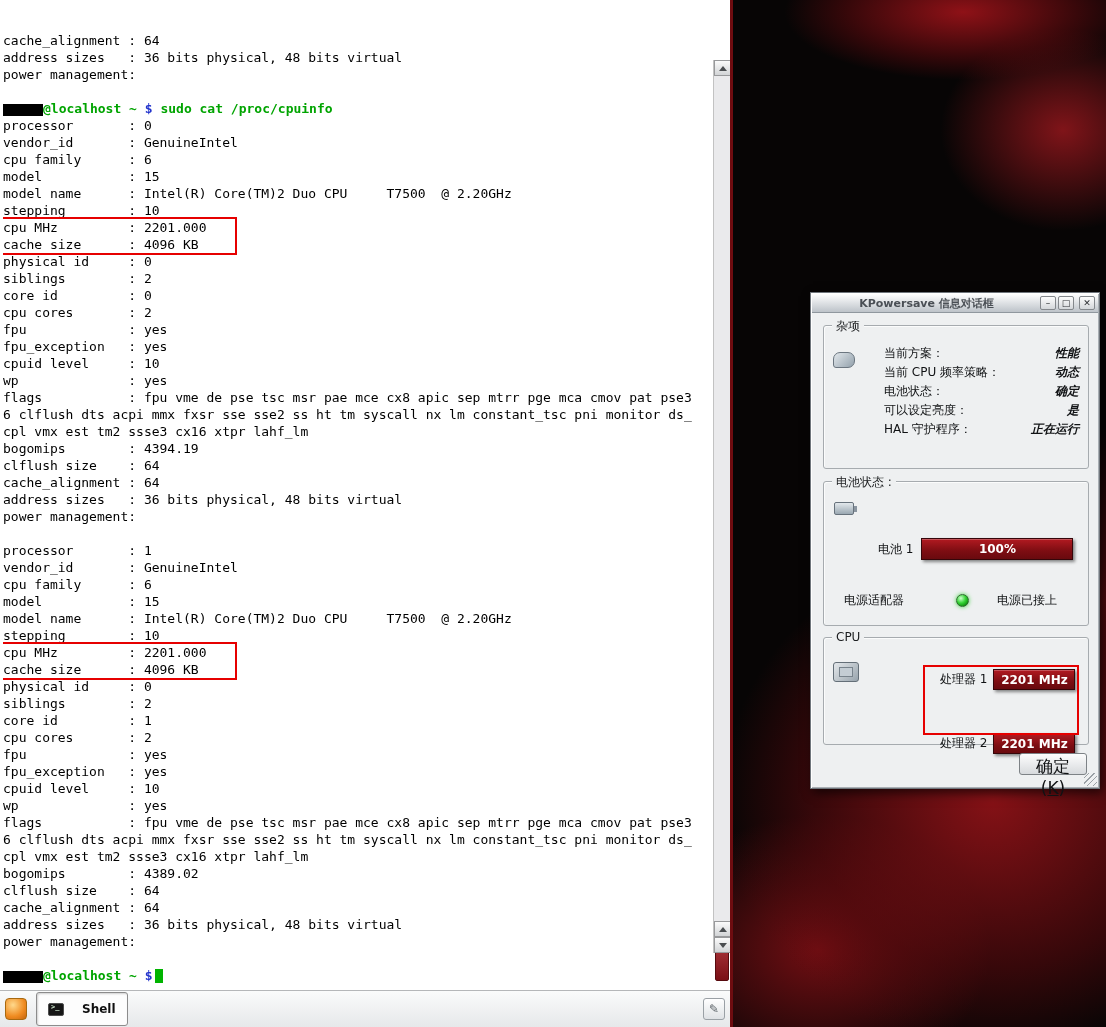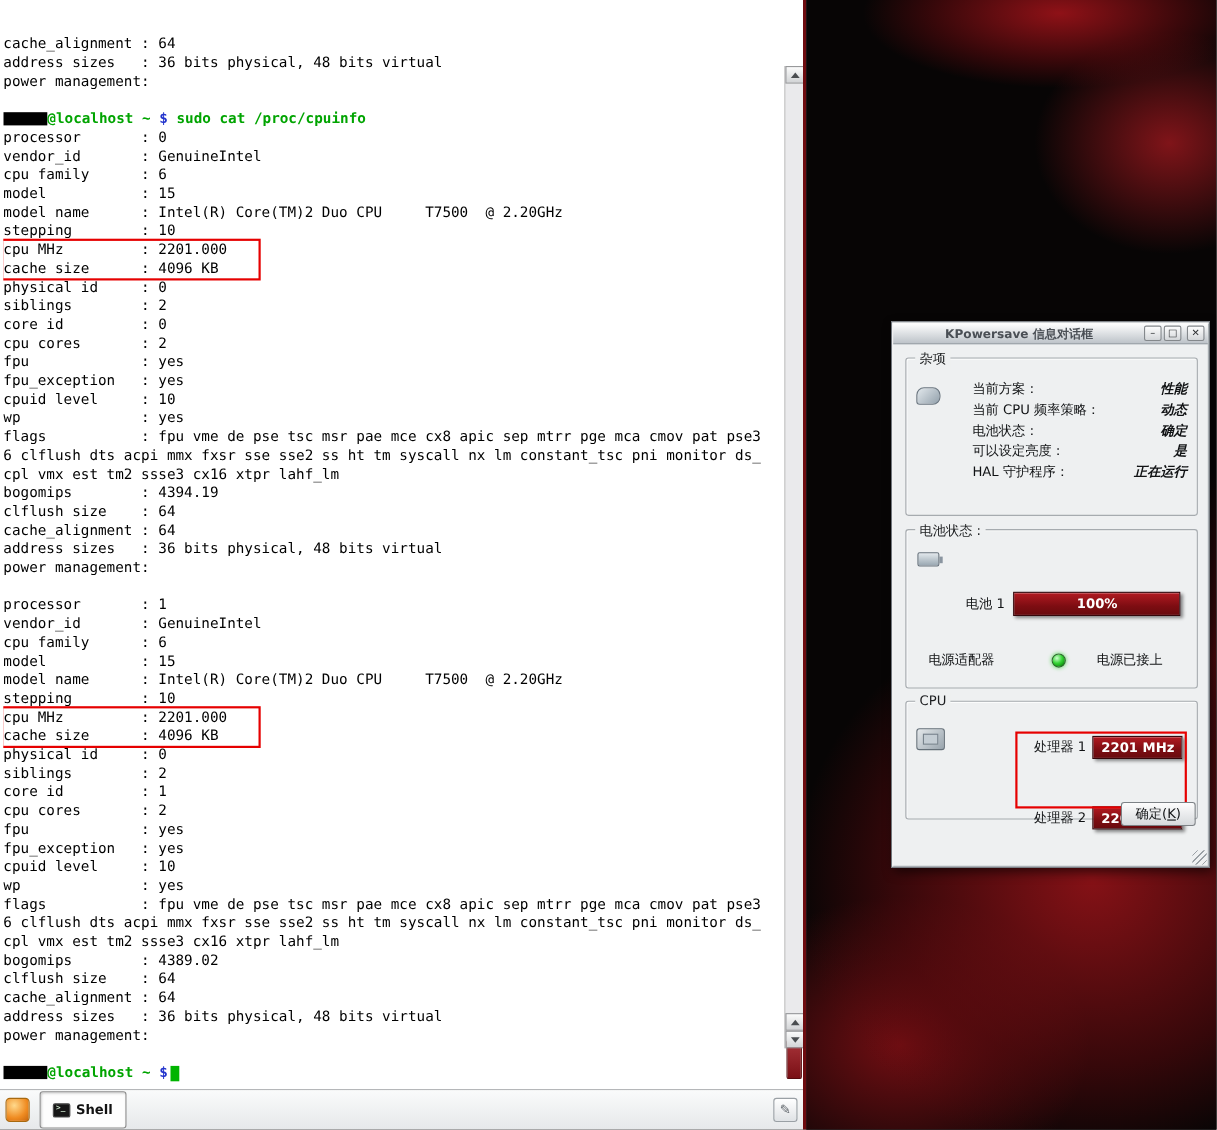--- a/index.html
+++ b/index.html
@@ -29,21 +29,21 @@
   .sb-arrow-up { width:0; height:0; border-left:4px solid transparent; border-right:4px solid transparent; border-bottom:5px solid #4a4d50; }
   .sb-arrow-down { width:0; height:0; border-left:4px solid transparent; border-right:4px solid transparent; border-top:5px solid #4a4d50; }
   #sb-up { top:0; }
   #sb-up2 { bottom:16px; }
   #sb-down { bottom:0; }
   #sb-thumb { position:absolute; left:1px; width:14px; top:885px; height:36px; background:linear-gradient(#a8343a,#7a0f15); border:1px solid #570a0e; border-radius:2px; }
 
   
   #taskbar { position:absolute; left:0; right:0; bottom:0; height:37px; background:linear-gradient(#fafbfb,#e6e8ea); border-top:1px solid #b5b7b9; display:flex; align-items:center; padding:0 5px; }
   #launcher-icon { width:22px; height:22px; border-radius:4px; background:radial-gradient(circle at 35% 30%, #ffd98c, #ef8b21 60%, #c5650e); border:1px solid #a8690f; }
-  #task-shell { display:flex; align-items:center; gap:5px; margin-left:9px; height:26px; padding:16px 11px; background:#fdfdfd; border:1px solid #8c8c8c; border-radius:3px; box-shadow:inset 1px 1px 2px rgba(0,0,0,0.18); font-size:12px; font-weight:bold; color:#111; }
+  #task-shell { display:flex; align-items:center; gap:18px; margin-left:9px; height:26px; padding:16px 11px; background:#fdfdfd; border:1px solid #8c8c8c; border-radius:3px; box-shadow:inset 1px 1px 2px rgba(0,0,0,0.18); font-size:12px; font-weight:bold; color:#111; }
   .konsole-icon { width:16px; height:13px; background:#161616; border:1px solid #4d4d4d; border-radius:2px; position:relative; }
   .konsole-icon::after { content:">_"; position:absolute; left:2px; top:-1px; color:#cfe8cf; font-size:7px; font-family:"DejaVu Sans Mono",monospace; }
   #tb-right-icon { margin-left:auto; width:22px; height:22px; background:linear-gradient(#ffffff,#dfe2e5); border:1px solid #9aa0a5; border-radius:3px; display:flex; align-items:center; justify-content:center; color:#5a6066; font-size:12px; }
   #tb-right-icon::after { content:"✎"; }
 
   
   #right-pane { position:absolute; left:733px; top:0; width:373px; height:1027px;
     background:
       radial-gradient(ellipse 210px 80px at 230px 12px, rgba(150,18,24,0.95), rgba(95,10,14,0.55) 55%, transparent 85%),
       radial-gradient(ellipse 170px 140px at 330px 130px, rgba(158,24,30,0.80), transparent 72%),
@@ -88,22 +88,22 @@
 
   #grp-cpu { left:12px; top:344px; width:266px; height:108px; }
   .icon-cpu { position:absolute; left:9px; top:24px; width:26px; height:20px; background:linear-gradient(135deg,#e4e8eb,#98a4ad); border:1px solid #646f78; border-radius:3px; }
   .icon-cpu::after { content:""; position:absolute; left:5px; top:4px; right:5px; bottom:4px; border:1px solid #78838c; background:#c4cdd4; }
   .cpu-row { position:absolute; left:116px; display:flex; align-items:center; gap:6px; font-size:12px; color:#101214; }
   #cpu-row-1 { top:31px; }
   #cpu-row-2 { top:61px;margin-top:34px; }
   .cpu-bar { width:82px; height:21px; }
   #cpu-annotation { position:absolute; left:112px; top:372px; width:156px; height:70px; border:2px solid #e60000; pointer-events:none; }
 
-  #ok-button { position:absolute; left:208px; top:436px; width:68px; height:22px; border:1px solid #7d8286; border-radius:3px;
-    background:linear-gradient(#fdfdfd,#d7dadd); font-size:12px; color:#101214; font-family:"DejaVu Sans",sans-serif; }
+  #ok-button { position:absolute; left:208px; top:460px; width:68px; height:22px; border:1px solid #7d8286; border-radius:3px;
+    background:linear-gradient(#fdfdfd,#d7dadd); font-size:17px; color:#101214; font-family:"DejaVu Sans",sans-serif; }
   #ok-button .u { text-decoration:underline; }
   #resize-grip { position:absolute; right:2px; bottom:2px; width:13px; height:13px;
     background:repeating-linear-gradient(135deg, transparent 0 3px, #9aa0a5 3px 4px); }
 </style>
 </head>
 <body>
 
 <div id="screen">
 
   <div id="left-pane">

